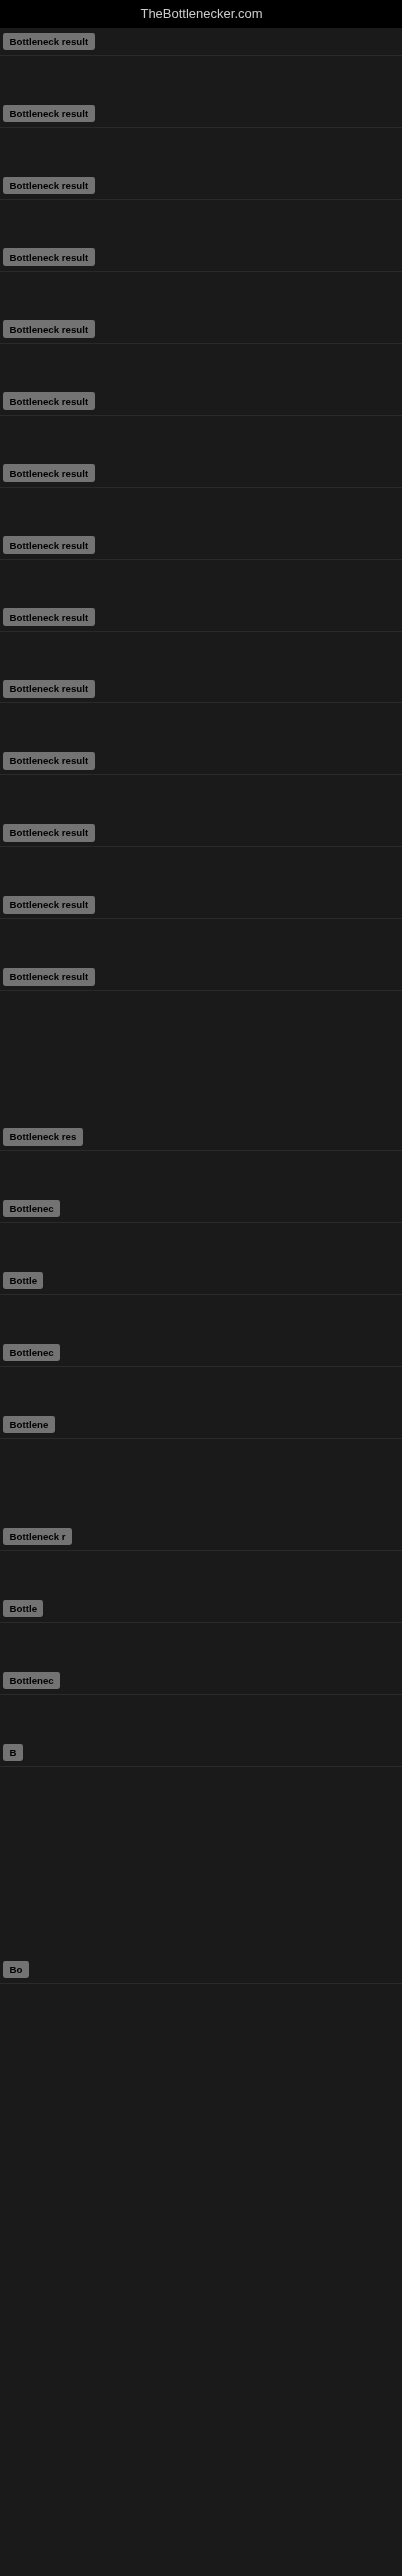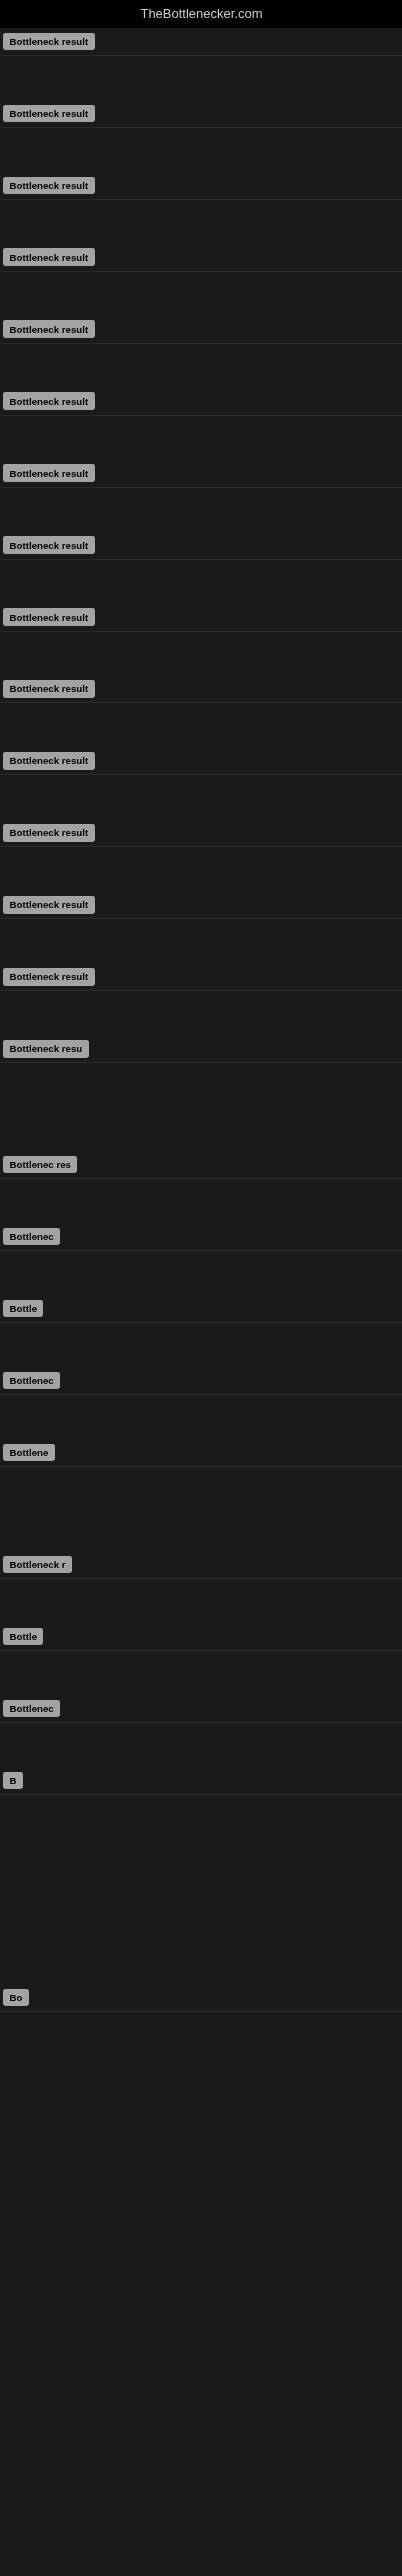--- a/index.html
+++ b/index.html
@@ -29,21 +29,21 @@
     }
 
     .bottleneck-item {
       display: flex;
       align-items: center;
       padding: 4.8px 0 4.8px 3.2px;
       border-bottom: 0.8px solid #2a2a2a;
     }
 
     .bottleneck-badge {
-      background-color: #a3a3a3;
+      background-color: #737373;
       color: #000;
       font-size: 9.7px;
       font-weight: bold;
       padding: 3.2px 6.4px;
       border-radius: 2.4px;
       white-space: nowrap;
       overflow: hidden;
     }
 
     
@@ -116,27 +116,24 @@
     </div>
     <div style="height: 44px; background-color: rgb(26, 26, 26);"></div>
     <div class="bottleneck-item">
       <div class="bottleneck-badge badge-full">Bottleneck result</div>
     </div>
     <div style="height: 44px; background-color: rgb(26, 26, 26);"></div>
     <div class="bottleneck-item">
       <div class="bottleneck-badge badge-full">Bottleneck result</div>
     </div>
     <div style="height: 44px; background-color: rgb(26, 26, 26);"></div>
-    <div class="bottleneck-item">
-      <div class="bottleneck-badge badge-w1">Bottleneck resu</div>
-    </div>
     <div style="height: 44px; background-color: rgb(26, 26, 26);"></div>
     <div style="height: 44px; background-color: rgb(26, 26, 26);"></div>
     <div class="bottleneck-item">
-      <div class="bottleneck-badge badge-w2">Bottlenec res</div>
+      <div class="bottleneck-badge badge-w2">Bottleneck res</div>
     </div>
     <div style="height: 44px; background-color: rgb(26, 26, 26);"></div>
     <div class="bottleneck-item">
       <div class="bottleneck-badge badge-w5">Bottlenec</div>
     </div>
     <div style="height: 44px; background-color: rgb(26, 26, 26);"></div>
     <div class="bottleneck-item">
       <div class="bottleneck-badge badge-w7">Bottle</div>
     </div>
     <div style="height: 44px; background-color: rgb(26, 26, 26);"></div>

